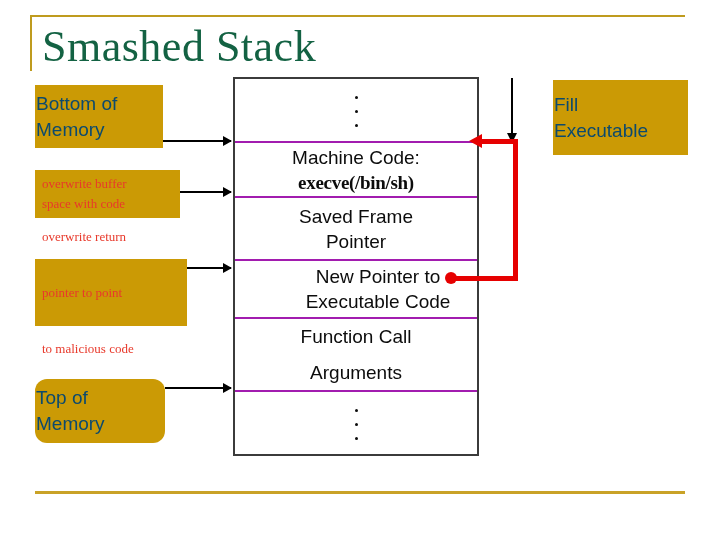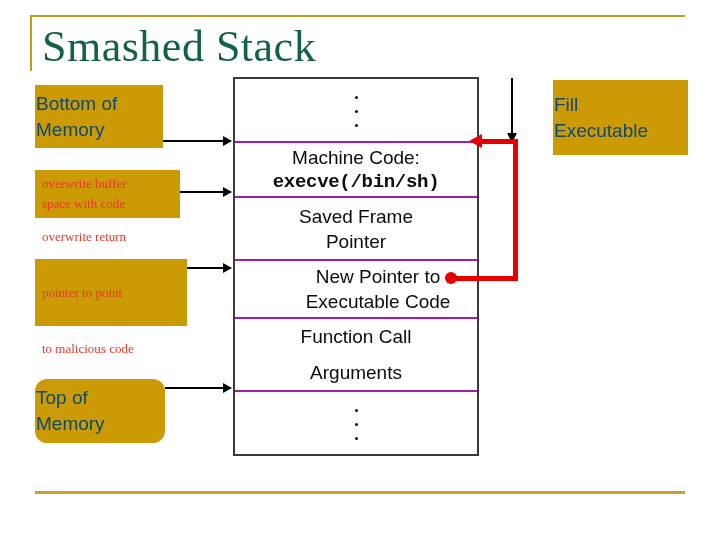--- a/index.html
+++ b/index.html
@@ -111,21 +111,21 @@
     align-items: center;
     justify-content: center;
     text-align: center;
     color: #0c0c0c;
     font-size: 19px;
     line-height: 25px;
   }
   .srow:last-child { border-bottom: none; }
   .srow .l { display: block; white-space: nowrap; }
   .srow .mono {
-    font-family: Liberation Mono, monospace;
+    font-family: Liberation Serif, serif;
     font-weight: bold;
     font-size: 19px;
     letter-spacing: -0.3px;
   }
   .srow.dots {
     justify-content: center;
     gap: 11px;
     padding-top: 2px;
   }
   .dot {

